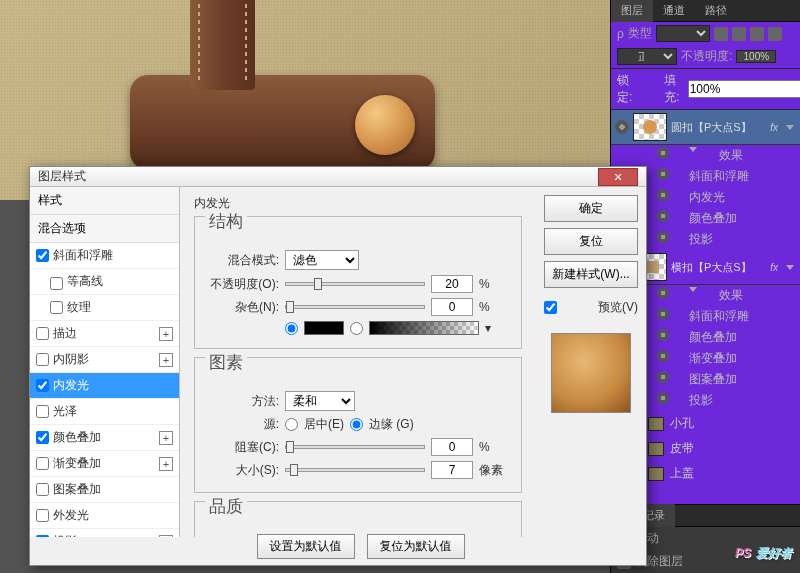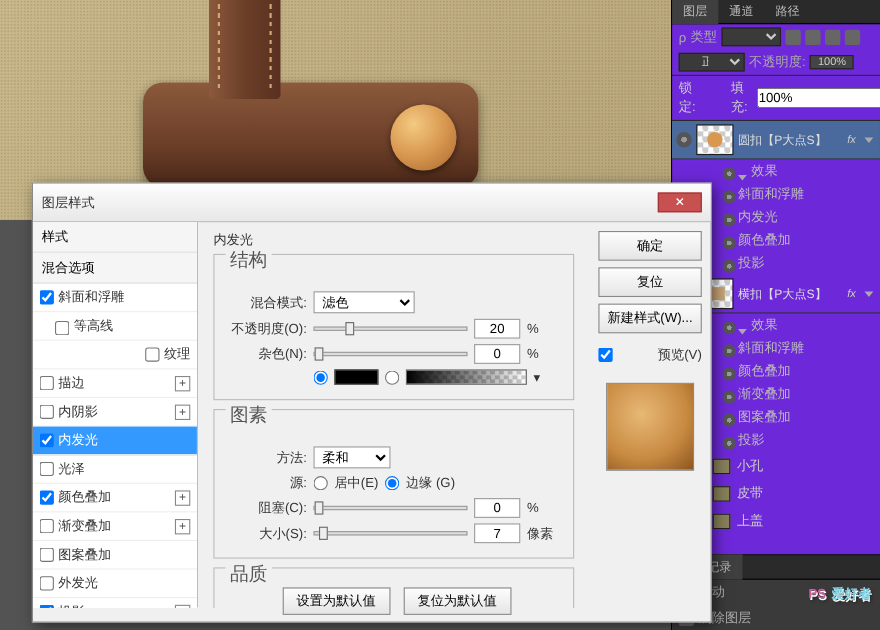--- a/index.html
+++ b/index.html
@@ -23,29 +23,29 @@
 .layer-list{overflow:auto;max-height:380px}
 .layer{display:flex;align-items:center;padding:3px 4px;gap:4px;border-bottom:1px solid #333}
 .layer.sel{background:#4a6a9e}
 .eye{width:14px;height:14px;border:1px solid #555;border-radius:50%;background:radial-gradient(circle,#999 30%,#555 31%)}
 .thumb{width:34px;height:28px;background:#fff;border:1px solid #222;display:flex;align-items:center;justify-content:center}
 .thumb.checker{background:repeating-conic-gradient(#ccc 0 25%,#fff 0 50%) 0 0/10px 10px}
 .thumb .dot{width:14px;height:14px;border-radius:50%;background:#d89850}
 .thumb .sq{width:18px;height:12px;background:#c9a678}
 .lname{flex:1;color:#ddd;font-size:11px;white-space:nowrap;overflow:hidden}
 .fx{color:#ccc;font-size:10px;font-style:italic;padding:0 4px}
-.sub{padding:2px 4px 2px 46px;display:flex;align-items:flex-end;gap:2px;font-size:11px;color:#bbb}
+.sub{padding:2px 4px 2px 46px;display:flex;align-items:flex-start;gap:20px;font-size:11px;color:#bbb}
 .sub .eye{width:12px;height:12px}
 .grp{display:flex;align-items:center;padding:4px;gap:6px}
 .grp .fld{width:16px;height:14px;background:#88805a;border:1px solid #222}
 .tri{display:inline-block;width:0;height:0;border-left:4px solid transparent;border-right:4px solid transparent;border-top:5px solid #aaa;margin-right:2px}
 .tri.r{border-top:4px solid transparent;border-bottom:4px solid transparent;border-left:5px solid #aaa;border-right:none}
 .hist{position:absolute;bottom:0;left:0;right:0;background:#3a3a3a;border-top:1px solid #000}
 .dialog{position:absolute;left:29px;top:166px;width:618px;height:400px;background:#f0f0f0;border:1px solid #888;box-shadow:3px 3px 12px rgba(0,0,0,0.5)}
-.titlebar{height:35px;background:linear-gradient(#fdfdfd,#e8e8e8);display:flex;align-items:center;padding:0 8px;border-bottom:1px solid #bbb}
+.titlebar{height:20px;background:linear-gradient(#fdfdfd,#e8e8e8);display:flex;align-items:center;padding:0 8px;border-bottom:1px solid #bbb}
 .titlebar .t{flex:1;font-size:12px;color:#333}
 .titlebar .x{width:40px;height:18px;background:#c75050;color:#fff;text-align:center;line-height:16px;font-size:11px;border:1px solid #a03030}
 .dlg-body{display:flex;height:calc(100% - 48px)}
 .style-list{width:150px;border-right:1px solid #bbb;background:#fff;overflow:auto}
 .sl-head{padding:5px 8px;border-bottom:1px solid #ddd;font-size:12px;background:#f5f5f5}
 .sl-item{display:flex;align-items:center;padding:4px 6px;border-bottom:1px solid #eee;font-size:12px;color:#333}
 .sl-item input[type=checkbox]{margin-right:4px}
 .sl-item.active{background:#3399ff;color:#fff}
 .sl-item .plus{margin-left:auto;width:14px;height:14px;border:1px solid #888;text-align:center;line-height:12px;font-size:11px;color:#555}
 .center{flex:1;padding:8px 14px;overflow:auto}
@@ -58,21 +58,21 @@
 .frow input[type=text]{width:42px;text-align:center}
 .slider{flex:1;max-width:140px;height:4px;background:#ddd;border:1px solid #999;position:relative}
 .slider .h{position:absolute;top:-5px;width:8px;height:12px;background:#eee;border:1px solid #666}
 .swatch{width:40px;height:14px;border:1px solid #666;background:#000}
 .grad{width:110px;height:14px;border:1px solid #666;background:linear-gradient(90deg,#000,transparent),repeating-conic-gradient(#ccc 0 25%,#fff 0 50%) 0 0/8px 8px}
 .gradg{width:28px;height:20px;border:1px solid #666;background:linear-gradient(135deg,#fff,#888)}
 .right{width:110px;padding:8px;display:flex;flex-direction:column;gap:6px}
 .btn{border:1px solid #888;background:linear-gradient(#fdfdfd,#e5e5e5);padding:4px 0;text-align:center;font-size:12px;cursor:pointer}
 .preview{width:80px;height:80px;margin:6px auto;background:radial-gradient(circle at 40% 35%,#e8b876 0%,#c78940 60%,#8b5520 100%);border:1px solid #888}
 .dlg-foot{position:absolute;bottom:6px;left:165px;right:120px;display:flex;justify-content:center;gap:12px}
-.watermark{position:absolute;right:8px;bottom:24px;color:#7fd4e8;font-size:18px;font-weight:bold;text-shadow:1px 1px 0 #fff,2px 2px 3px rgba(0,0,0,0.4)}
+.watermark{position:absolute;right:8px;bottom:11px;color:#7fd4e8;font-size:18px;font-weight:bold;font-style:italic;text-shadow:1px 1px 0 #fff,2px 2px 3px rgba(0,0,0,0.4)}
 .watermark .ps{color:#d060a0}
 </style>
 </head>
 <body>
 
 <div class="canvas">
   <div class="buckle"></div>
   <div class="strap"></div>
   <div class="knob"></div>
 </div>
@@ -219,21 +219,21 @@
       <div class="sl-head">混合选项</div>
       <div id="style-items">
           <div class="sl-item">
             <input type="checkbox" checked="" style="">
             <span>斜面和浮雕</span>
           </div>
           <div class="sl-item" style="padding-left: 20px; align-items: flex-end;">
             <input type="checkbox" style="">
             <span>等高线</span>
           </div>
-          <div class="sl-item" style="padding-left: 20px; justify-content: flex-end;">
+          <div class="sl-item" style="padding-left: 20px;">
             <input type="checkbox" style="">
             <span>纹理</span>
           </div>
           <div class="sl-item">
             <input type="checkbox" style="">
             <span>描边</span>
             <span class="plus">+</span>
           </div>
           <div class="sl-item">
             <input type="checkbox" style="">
@@ -273,21 +273,21 @@
           </div>
         </div>
 
     </div>
     <div class="center">
       <div class="grp-title">内发光</div>
       <div class="fieldset">
         <div class="leg">结构</div>
         <div class="frow">
             <label>混合模式:</label>
-            <select style="width:92px"><option>滤色</option></select>
+            <select style="width:74px"><option>滤色</option></select>
           </div>
         <div class="frow">
             <label>不透明度(O):</label>
             <div class="slider">
               <div class="h" style="left:20%"></div>
             </div>
             <input type="text" value="20" style="">
             <span>%</span>
           </div>
         <div class="frow">

